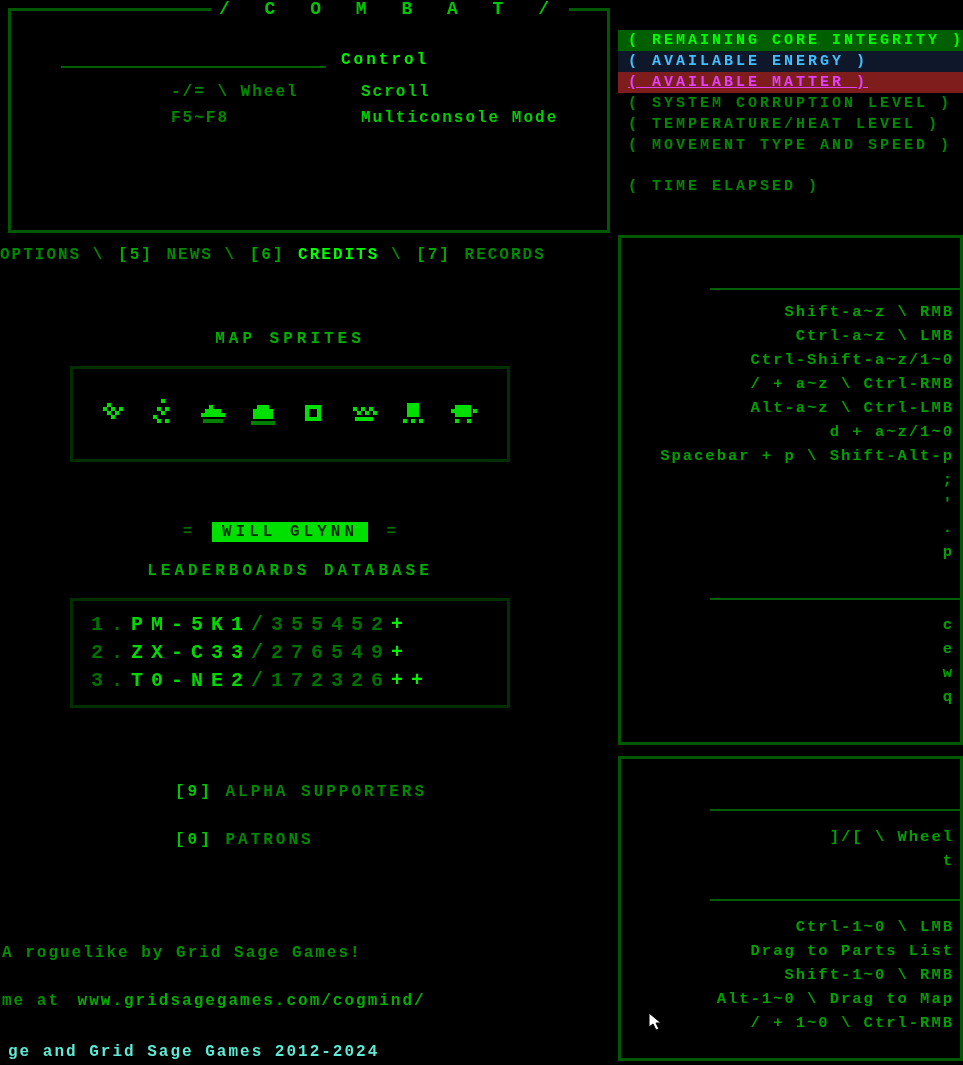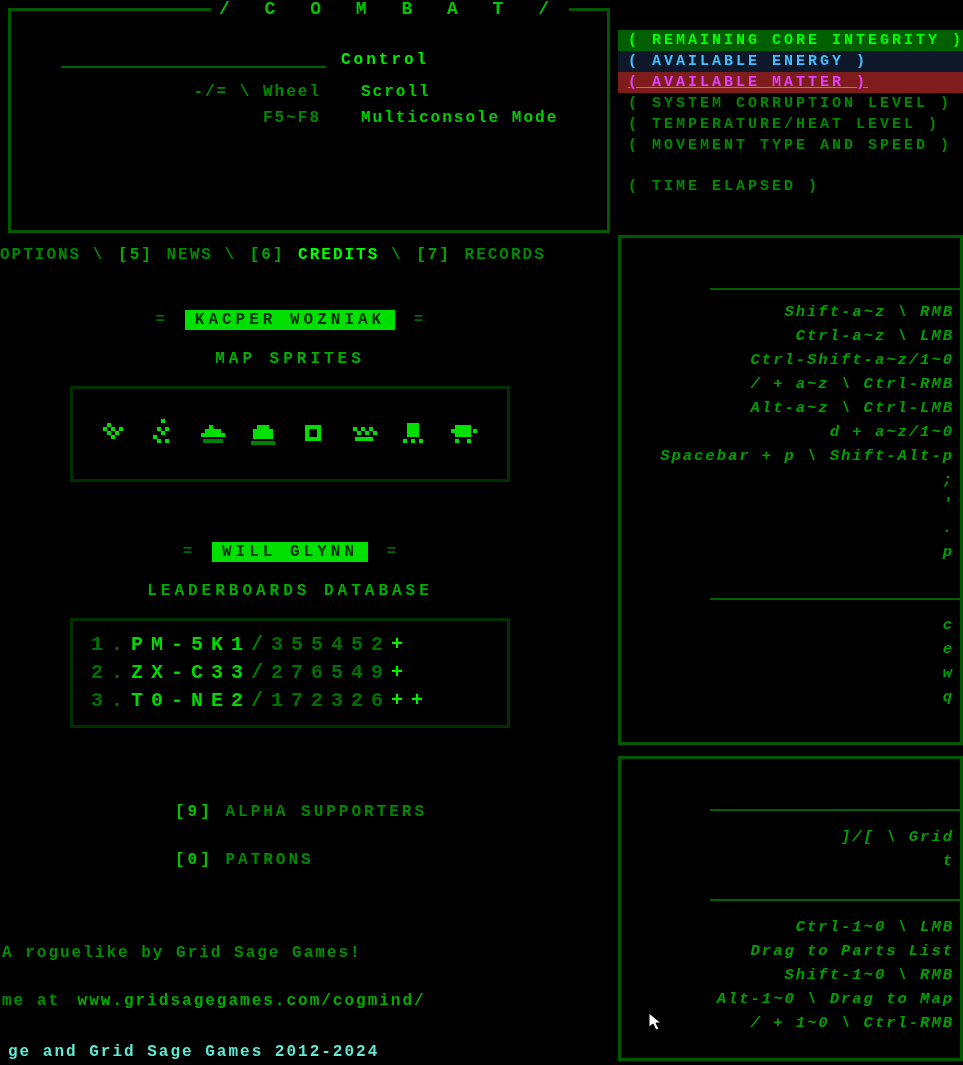--- a/index.html
+++ b/index.html
@@ -52,21 +52,21 @@
   }
   .control-rows {
     margin-top: 10px;
     margin-left: 160px;
   }
   .crow {
     display: flex;
     gap: 40px;
     line-height: 26px;
   }
-  .ckey { color: #008800; width: 150px; text-align: right; letter-spacing: 2px; }
+  .ckey { color: #008800; width: 150px; letter-spacing: 2px; }
   .cval { color: #00d000; letter-spacing: 2px; }
   
   .hud-panel {
     position: absolute;
     left: 618px;
     top: 30px;
     width: 345px;
   }
   .hud-row {
     padding: 2px 10px;
@@ -191,21 +191,20 @@
     right: 0;
     width: 250px;
   }
   .rp-rows {
     position: absolute;
     right: 6px;
     text-align: right;
     letter-spacing: 2px;
     font-size: 15.5px;
     line-height: 24px;
-    font-style: italic;
   }
   .rp-rows .line { white-space: nowrap; color: #00a000; }
 
   .cursor {
     position: absolute;
     left: 648px;
     top: 1012px;
     width: 16px;
     height: 20px;
     pointer-events: none;
@@ -247,25 +246,20 @@
   <span>NEWS</span>
   <span class="sep"> \ </span>
   <span class="num">[6]</span>
   <span class="active">CREDITS</span>
   <span class="sep"> \ </span>
   <span class="num">[7]</span>
   <span>RECORDS</span>
 </div>
 
 <div class="credits-section">
-  <div>
-    <span class="eq">=</span>
-    <span class="name-badge">KACPER WOZNIAK</span>
-    <span class="eq">=</span>
-  </div>
   <div class="subtitle">MAP SPRITES</div>
   <div class="sprite-box">
     <div class="sprite-row">
       <div class="sprite">
           <div class="px" style="left:4px;top:8px"></div>
           <div class="px" style="left:8px;top:4px"></div>
           <div class="px" style="left:12px;top:8px"></div>
           <div class="px" style="left:8px;top:12px"></div>
           <div class="px" style="left:16px;top:12px"></div>
           <div class="px" style="left:12px;top:16px"></div>
@@ -381,21 +375,21 @@
     <div class="line">c</div>
     <div class="line">e</div>
     <div class="line">w</div>
     <div class="line">q</div>
   </div>
 </div>
 
 <div class="panel right-panel-2">
   <div class="rp-divider" style="top:50px"></div>
   <div class="rp-rows" style="top:66px">
-    <div class="line">]/[ \ Grid</div>
+    <div class="line">]/[ \ Wheel</div>
     <div class="line">t</div>
   </div>
   <div class="rp-divider" style="top:140px"></div>
   <div class="rp-rows" style="top:156px">
     <div class="line">Ctrl-1~0 \ LMB</div>
     <div class="line">Drag to Parts List</div>
     <div class="line">Shift-1~0 \ RMB</div>
     <div class="line">Alt-1~0 \ Drag to Map</div>
     <div class="line">/ + 1~0 \ Ctrl-RMB</div>
   </div>

